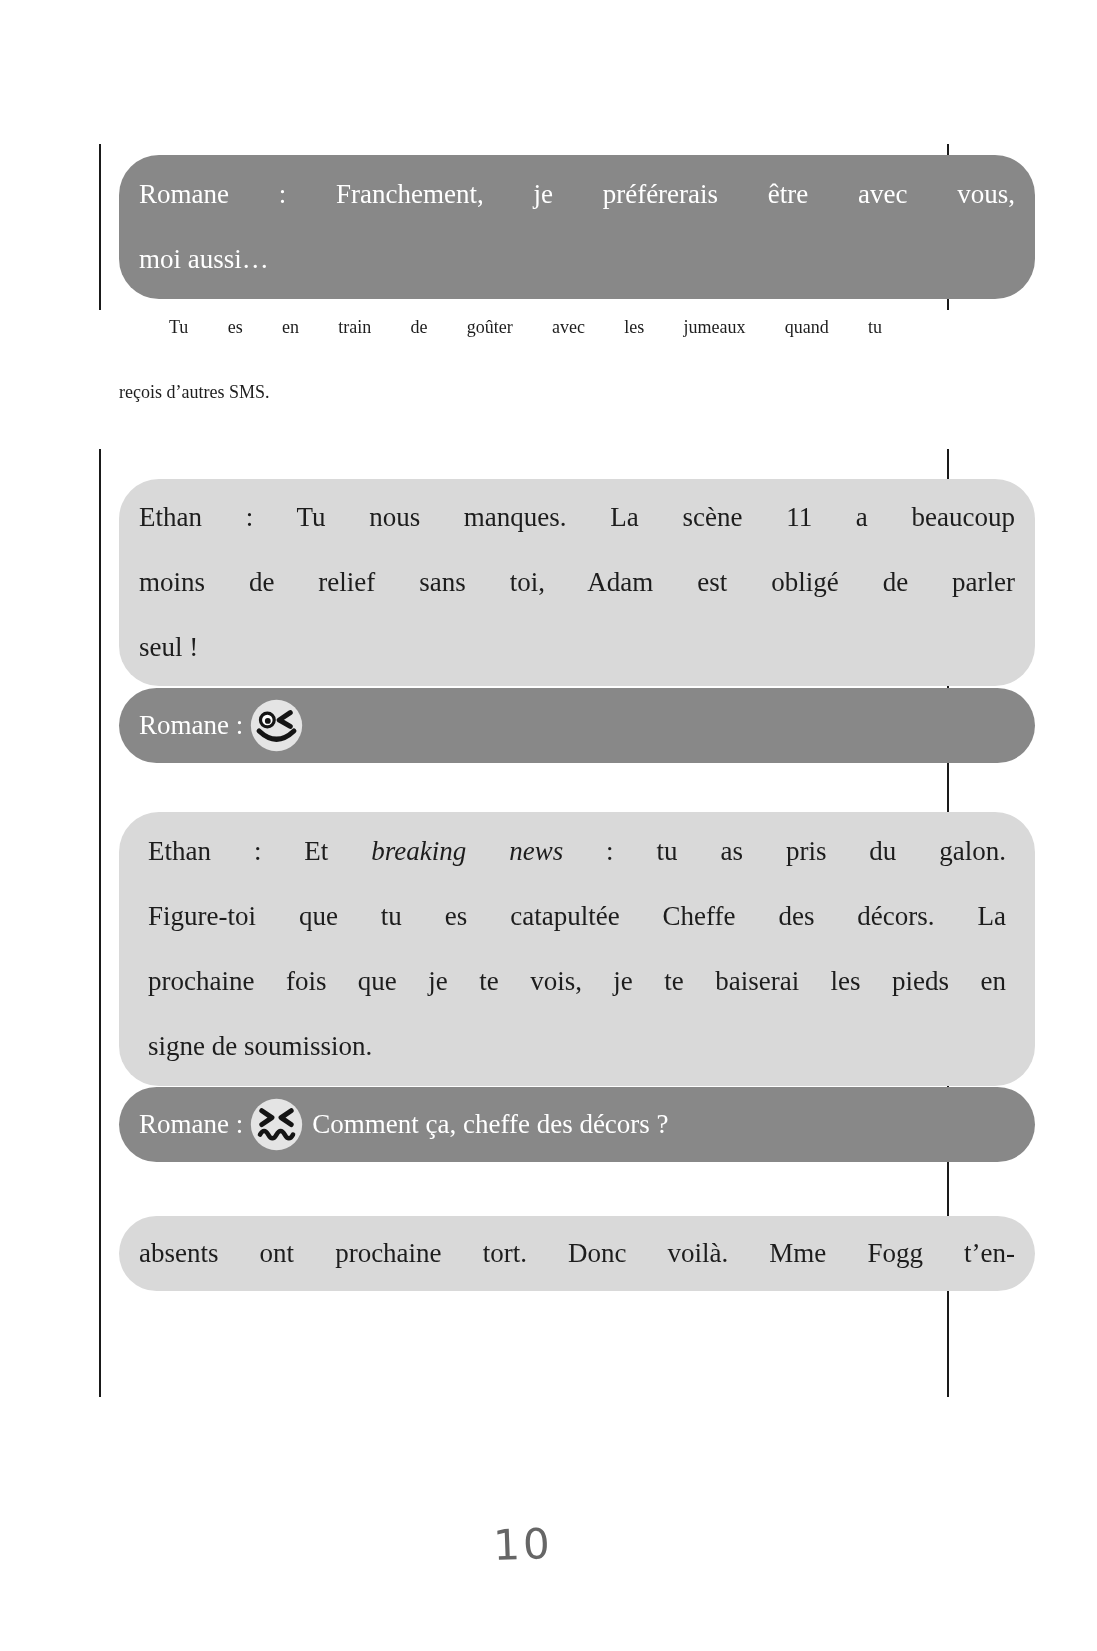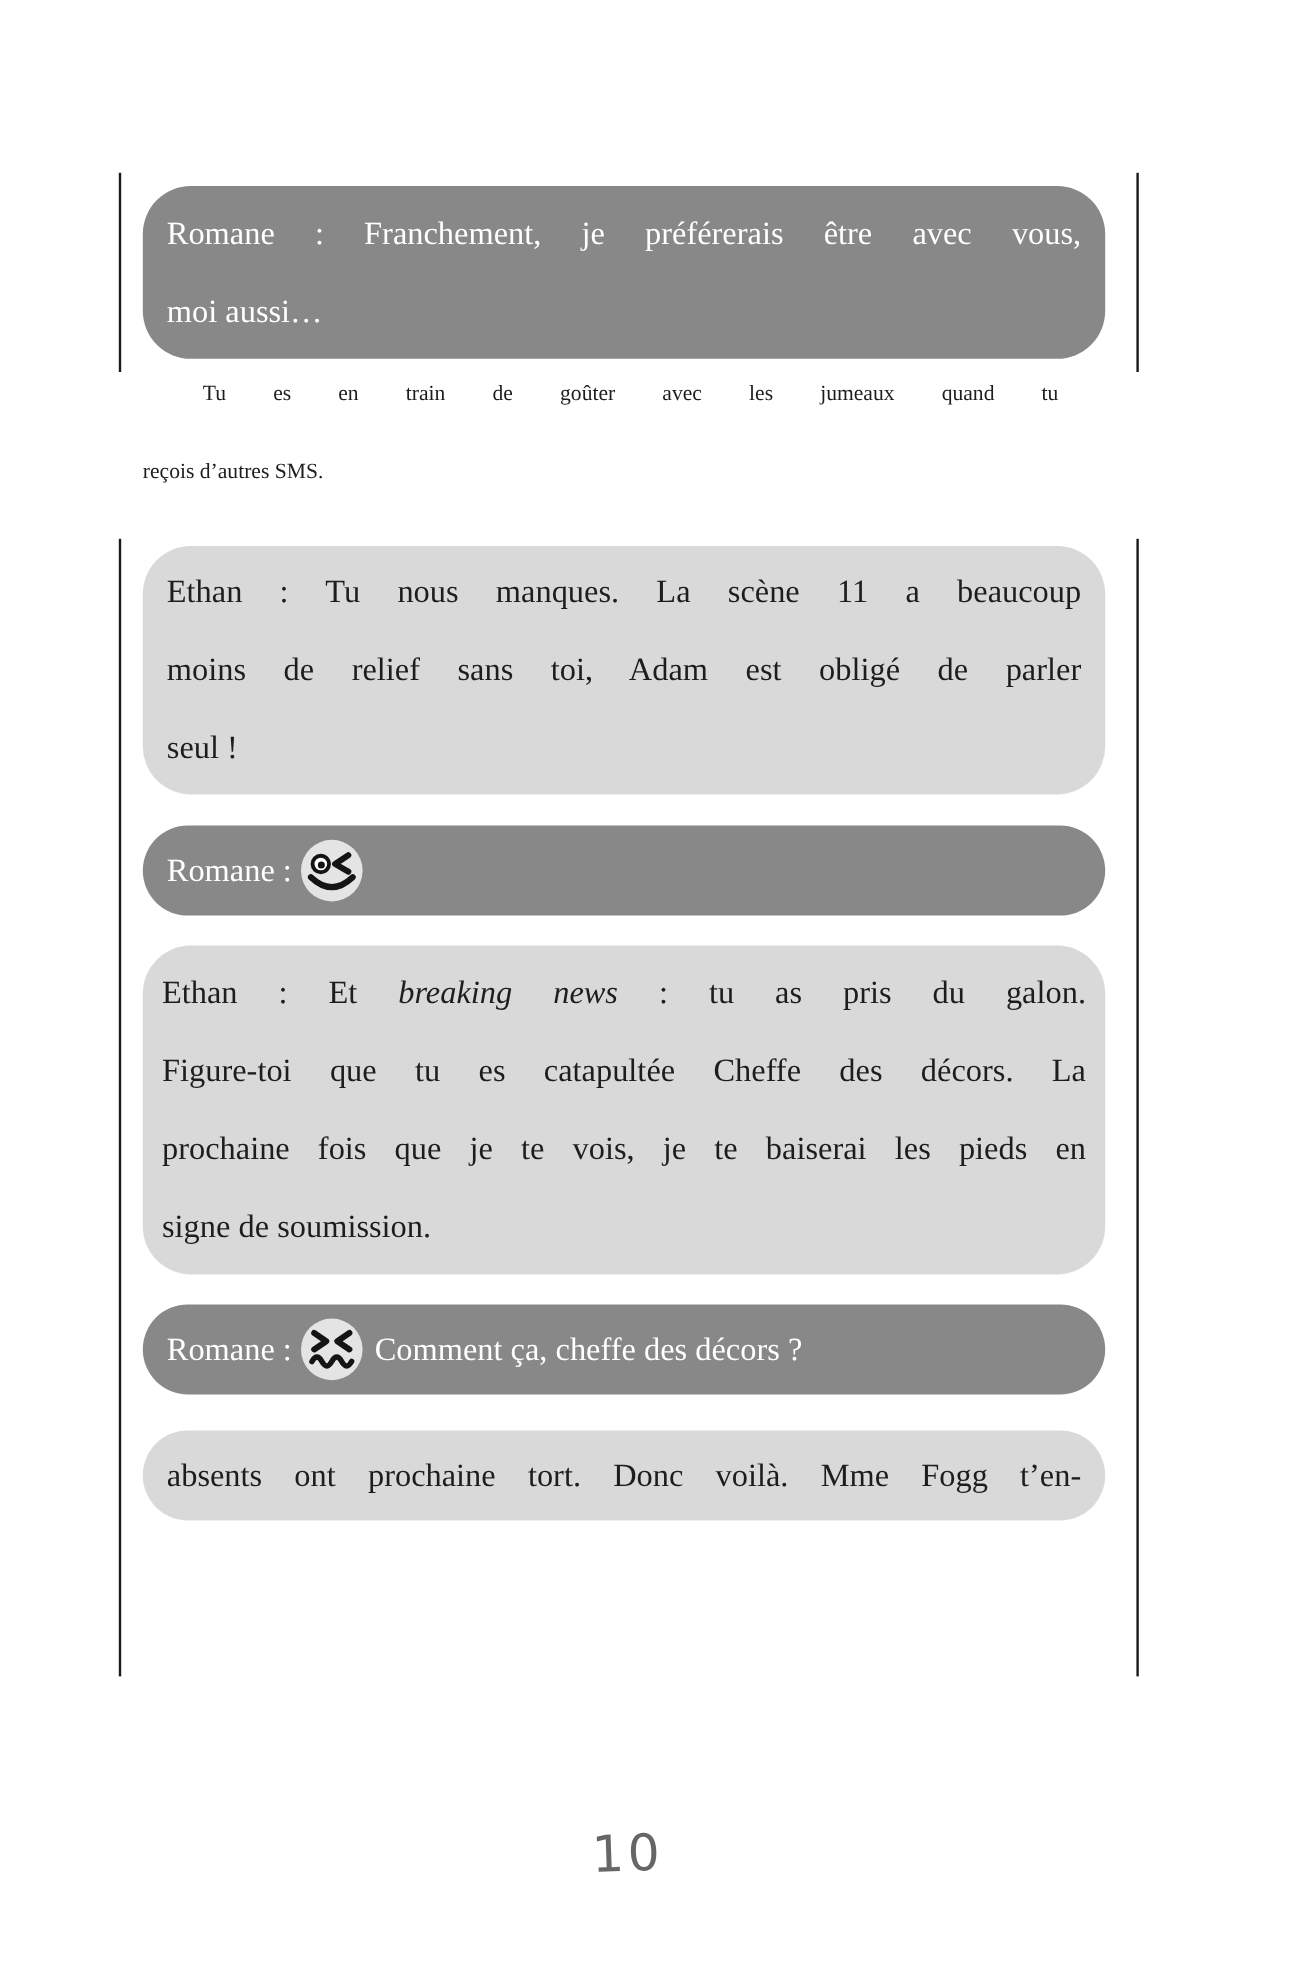--- a/index.html
+++ b/index.html
@@ -17,25 +17,25 @@
     position:relative;width:1097px;height:1651px;background:#ffffff;overflow:hidden;
     font-family:"Liberation Serif", serif;color:var(--text-dark);
   }
   .vrule{position:absolute;width:2px;background:var(--rule);}
   .rule-left{left:99px;}
   .rule-right{left:947px;}
   .rule-seg1{top:144px;height:166px;}
   .rule-seg2{top:449px;height:948px;}
 
   .bubble{
-    position:absolute;left:119px;width:802px;box-sizing:border-box;
+    position:absolute;left:119px;width:916px;box-sizing:border-box;
     font-size:27px;line-height:65px;letter-spacing:0;
   }
   .bubble.dark{background:var(--bubble-dark);color:var(--text-on-dark);border-radius:40px;}
-  .bubble.light{background:var(--bubble-light);color:var(--text-dark);border-radius:40px;}
+  .bubble.light{background:var(--bubble-light);color:var(--text-dark);border-radius:40px;margin-top:24px;}
   .bubble.single{border-radius:38px;}
 
   .jline{display:block;text-align:justify;text-align-last:justify;}
   .lline{display:block;text-align:left;}
 
   .narrative{
     position:absolute;left:119px;top:295px;width:763px;
     font-size:18px;line-height:65px;color:var(--text-dark);
   }
   .narrative .indent{text-indent:50px;}
@@ -44,21 +44,21 @@
 
   .page-number{
     position:absolute;left:448px;top:1520px;width:150px;text-align:center;
     font-family:"DejaVu Sans", sans-serif;font-size:42px;color:var(--page-number);
     transform:rotate(-2deg);letter-spacing:3px;
   }
 
   #b-romane1{top:155px;padding:7px 20px;}
   #b-ethan1{top:455px;padding:6px 20px;}
   #b-romane2{top:688px;padding:5px 20px;}
-  #b-ethan2{top:788px;padding:7px 16px;}
+  #b-ethan2{top:788px;padding:7px 29px;}
   #b-romane3{top:1087px;padding:5px 20px;}
   #b-ethan3{top:1192px;padding:5px 20px;}
 </style>
 </head>
 <body>
 
 <div class="page">
 
   <div class="vrule rule-left rule-seg1"></div>
   <div class="vrule rule-left rule-seg2"></div>

